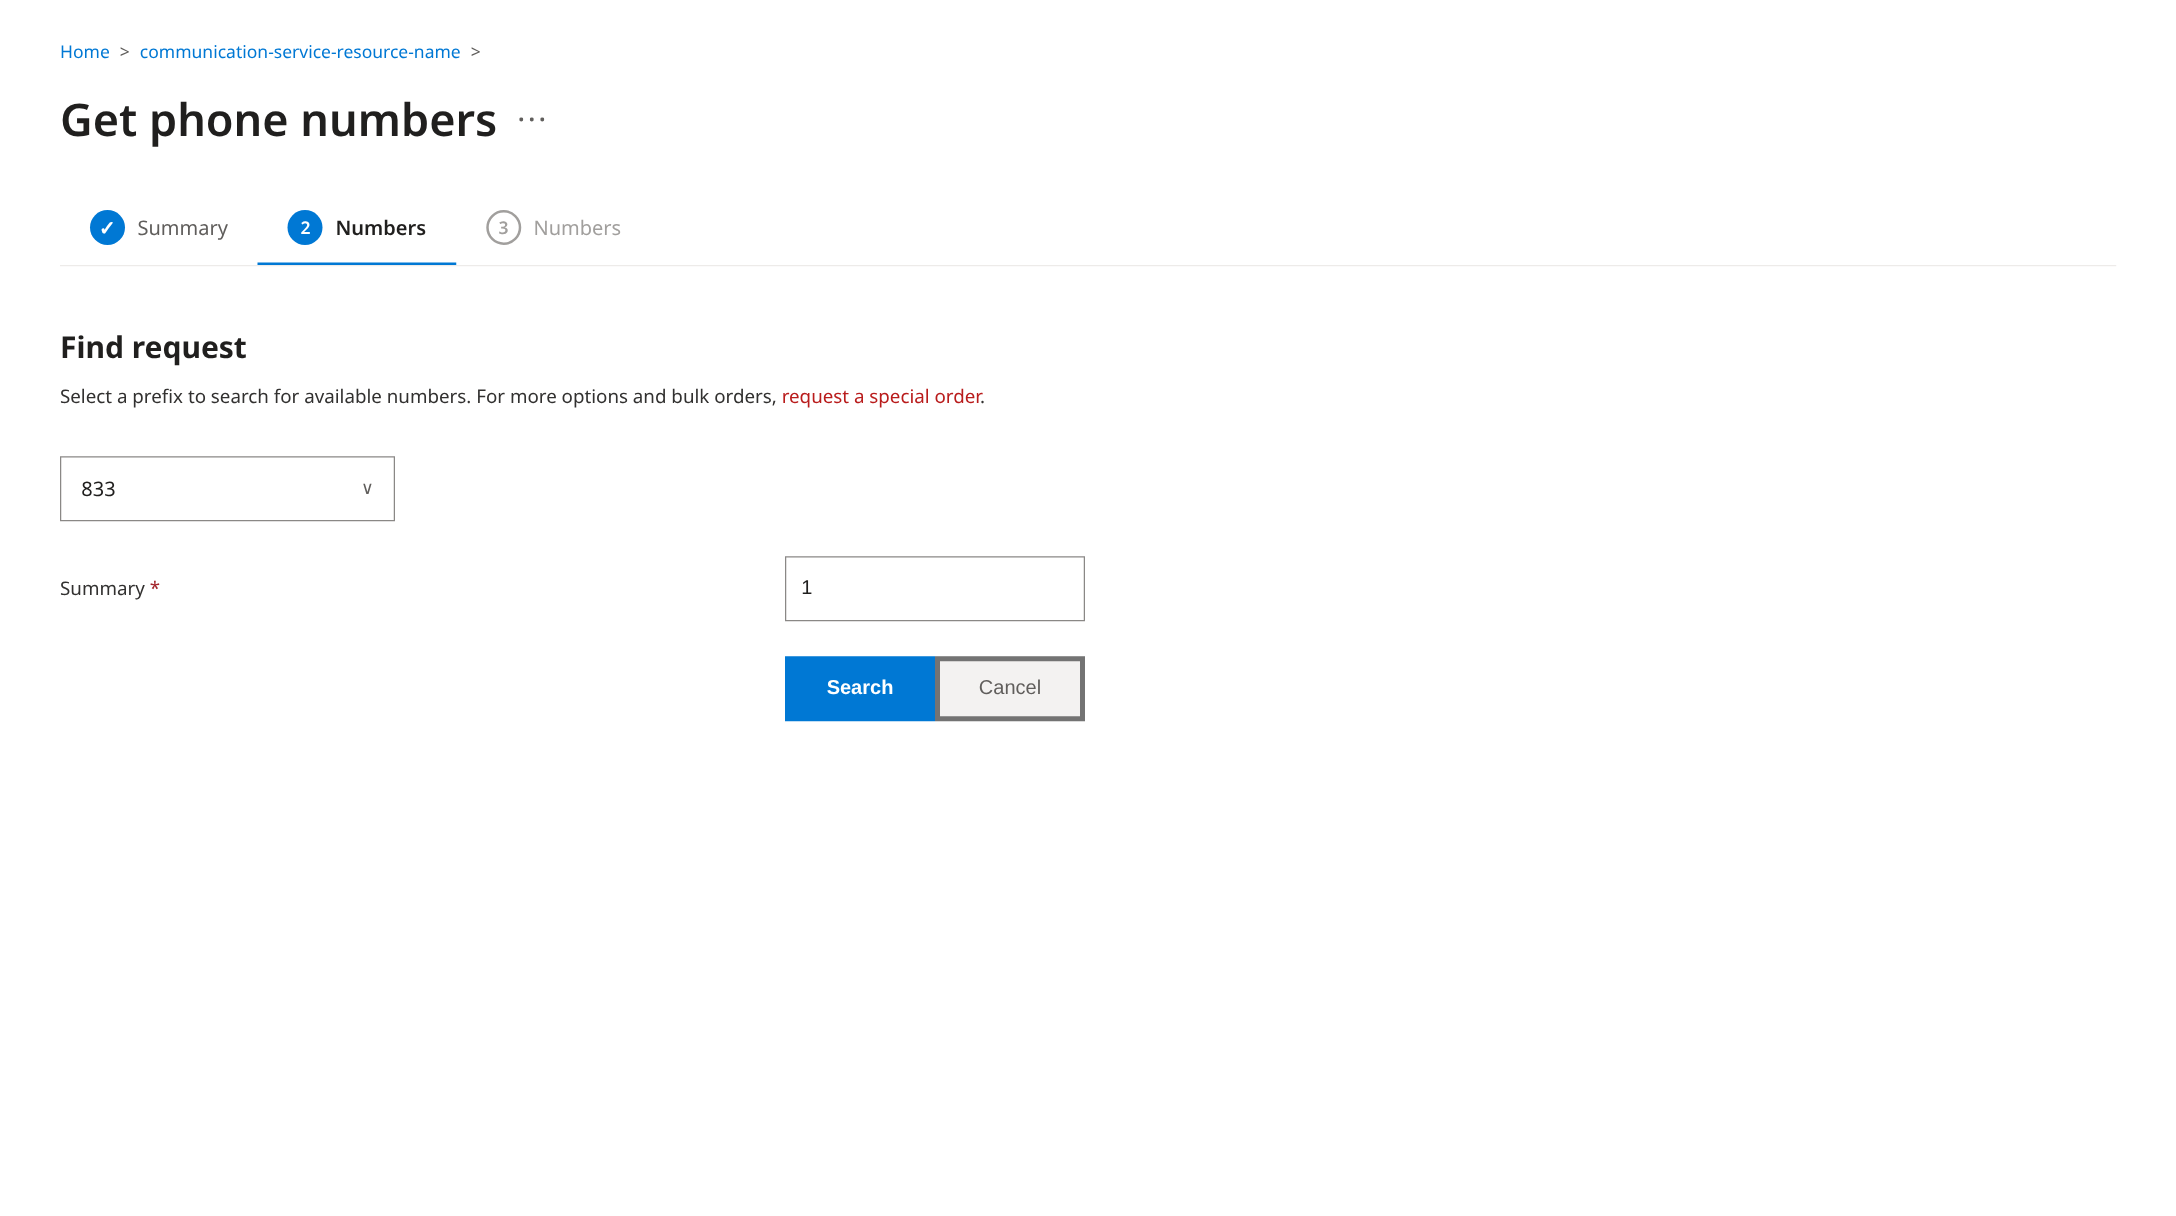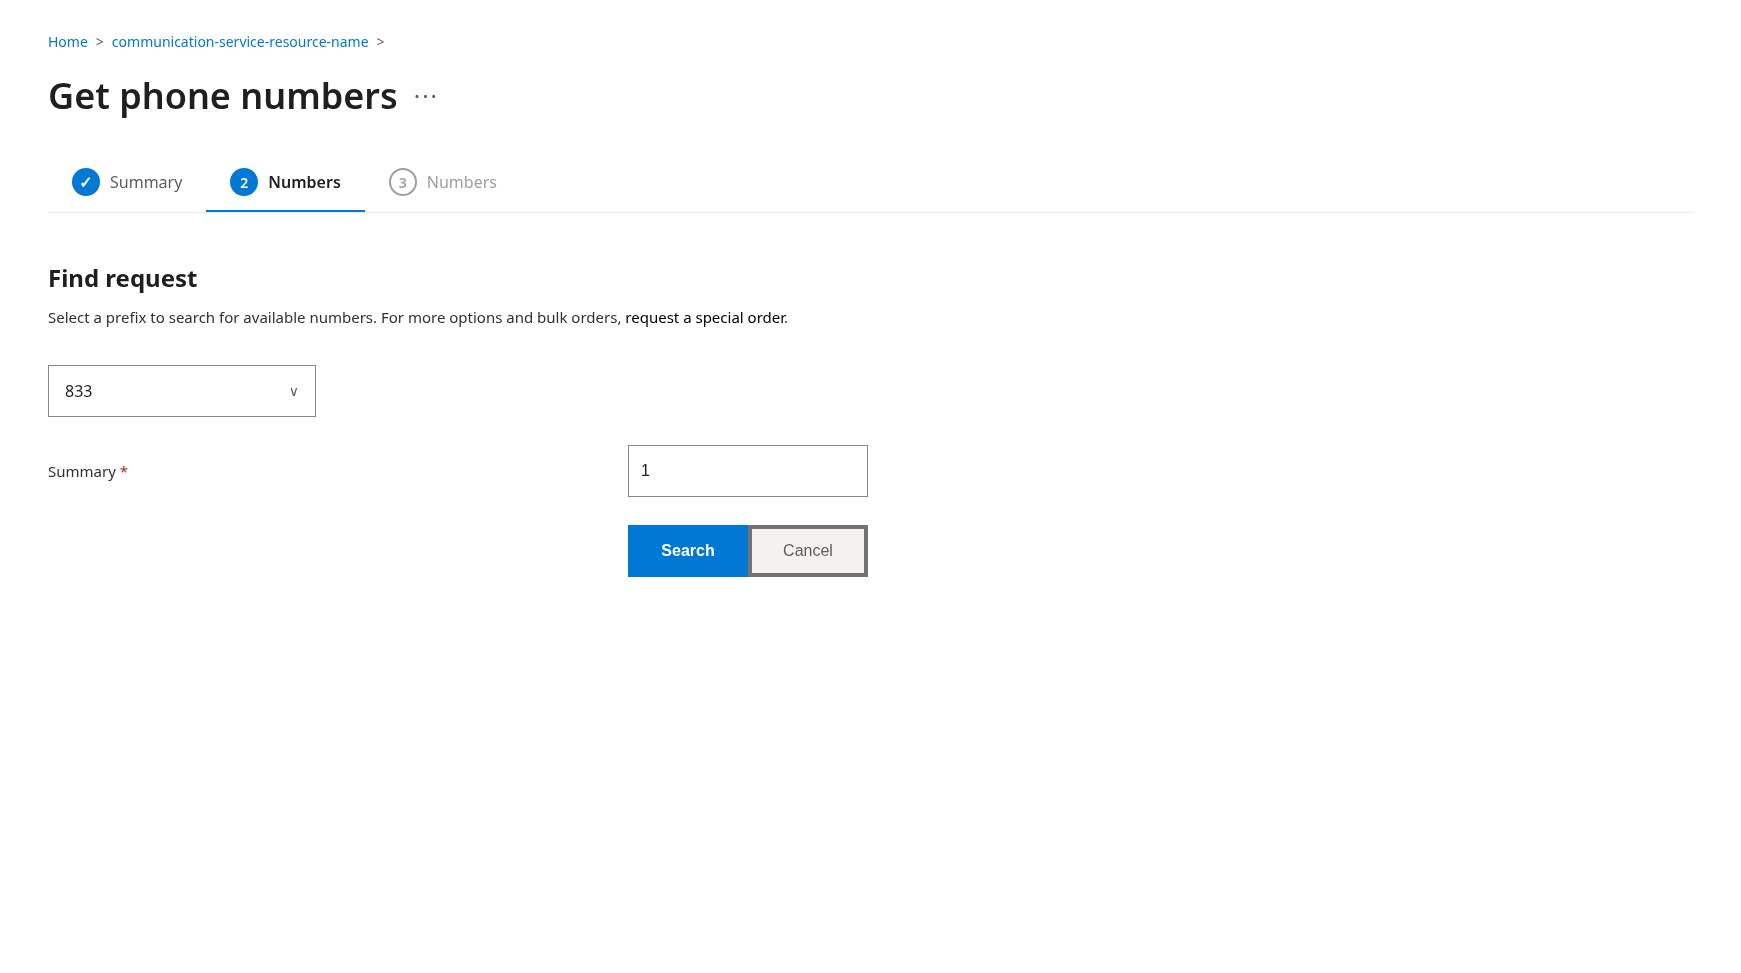--- a/index.html
+++ b/index.html
@@ -136,21 +136,21 @@
     }
 
     .section-description {
       font-size: 15px;
       color: #323130;
       margin-bottom: 36px;
       line-height: 1.5;
     }
 
     .section-description a {
-      color: #000000;
+      color: #b91c1c;
       text-decoration: none;
     }
 
     
     .form-row {
       display: flex;
       align-items: center;
       margin-bottom: 28px;
     }
 

